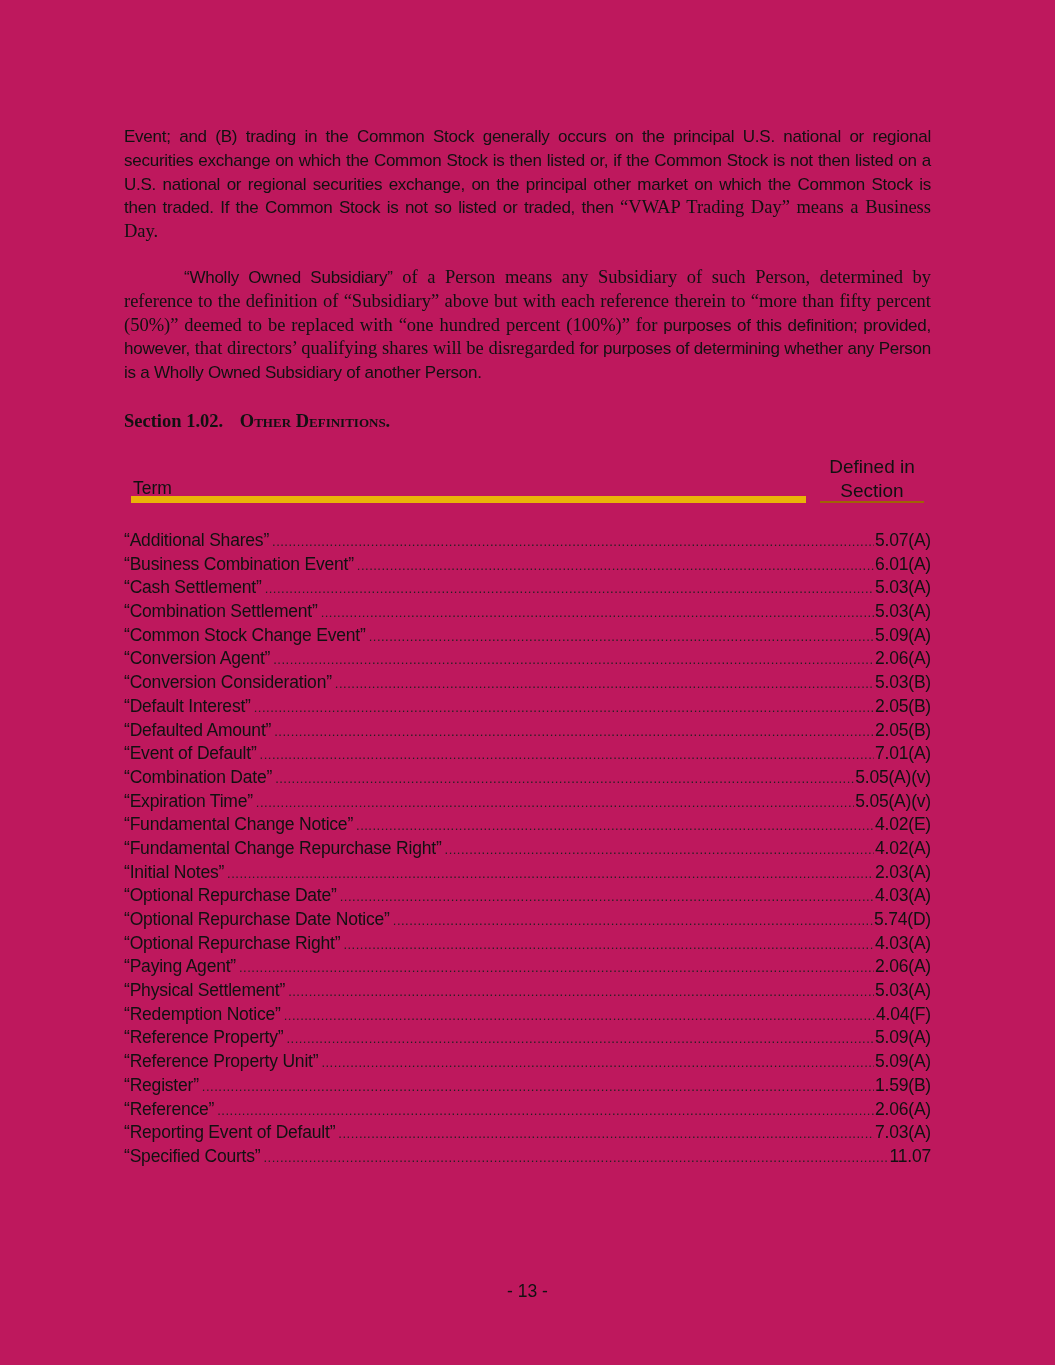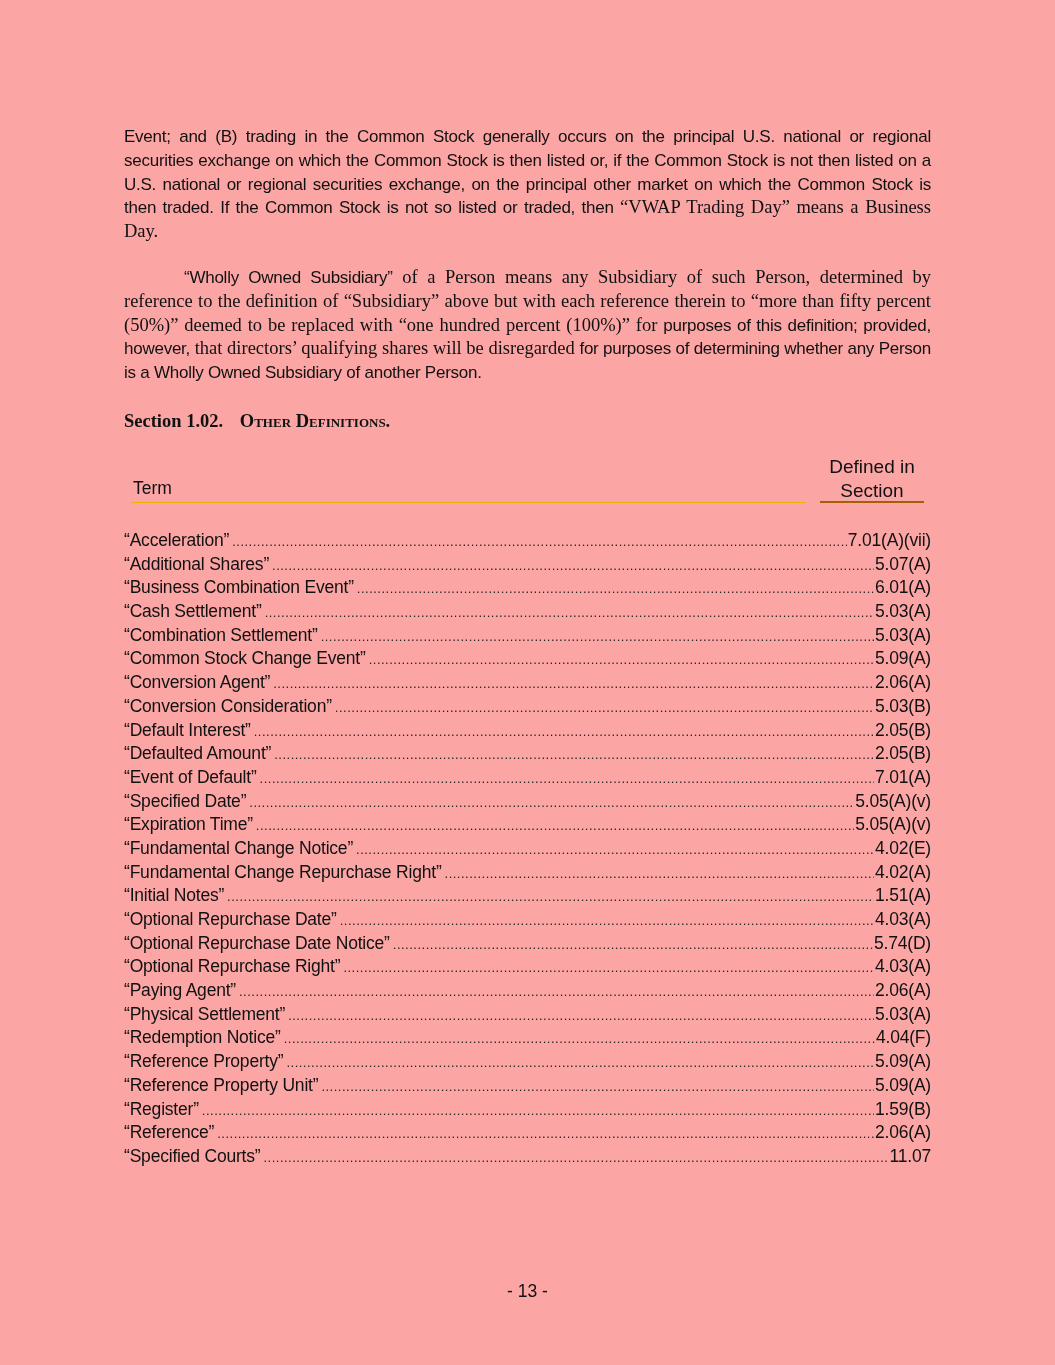--- a/index.html
+++ b/index.html
@@ -12,21 +12,21 @@
       height: 1365px;
       position: relative;
       overflow: hidden;
       color: #111111;
     }
     .page {
       position: absolute;
       left: 0; top: 0;
       width: 1055px;
       height: 1365px;
-      background: #fca5a5;
+      background: #be185d;
     }
     .para {
       position: absolute;
       left: 124px;
       width: 807px;
       font-size: 17.6px;
       line-height: 23.8px;
       text-align: justify;
     }
     .sans { font-family: "Liberation Sans", sans-serif; font-size: 17px; letter-spacing: -0.25px; }
@@ -41,21 +41,21 @@
       font-weight: bold;
       font-size: 18.5px;
     }
     .section-heading .num { margin-right: 12px; }
     .section-heading .title { font-variant: small-caps; }
     .hdr-term {
       position: absolute;
       left: 131px;
       top: 478px;
       width: 675px;
-      border-bottom: 1px solid #eab308;
+      border-bottom: 7px solid #eab308;
       font-family: "Liberation Sans", sans-serif;
       font-size: 17.5px;
       padding-bottom: 16px;
       padding-left: 2px;
       box-sizing: border-box;
       height: 25px;
     }
     .hdr-section {
       position: absolute;
       left: 820px;
@@ -132,25 +132,20 @@
   </div>
 
   <div class="hdr-term">Term</div>
   <div class="hdr-section">
     <div>Defined in</div>
     <div>Section</div>
   </div>
 
   <ul class="def-list" id="def-list">
       <li class="def-row">
-        <span class="def-term">“Acceleration”</span>
-        <span class="def-leader"></span>
-        <span class="def-ref">7.01(A)(vii)</span>
-      </li>
-      <li class="def-row">
         <span class="def-term">“Additional Shares”</span>
         <span class="def-leader"></span>
         <span class="def-ref">5.07(A)</span>
       </li>
       <li class="def-row">
         <span class="def-term">“Business Combination Event”</span>
         <span class="def-leader"></span>
         <span class="def-ref">6.01(A)</span>
       </li>
       <li class="def-row">
@@ -187,21 +182,21 @@
         <span class="def-term">“Defaulted Amount”</span>
         <span class="def-leader"></span>
         <span class="def-ref">2.05(B)</span>
       </li>
       <li class="def-row">
         <span class="def-term">“Event of Default”</span>
         <span class="def-leader"></span>
         <span class="def-ref">7.01(A)</span>
       </li>
       <li class="def-row">
-        <span class="def-term">“Specified Date”</span>
+        <span class="def-term">“Combination Date”</span>
         <span class="def-leader"></span>
         <span class="def-ref">5.05(A)(v)</span>
       </li>
       <li class="def-row">
         <span class="def-term">“Expiration Time”</span>
         <span class="def-leader"></span>
         <span class="def-ref">5.05(A)(v)</span>
       </li>
       <li class="def-row">
         <span class="def-term">“Fundamental Change Notice”</span>
@@ -209,21 +204,21 @@
         <span class="def-ref">4.02(E)</span>
       </li>
       <li class="def-row">
         <span class="def-term">“Fundamental Change Repurchase Right”</span>
         <span class="def-leader"></span>
         <span class="def-ref">4.02(A)</span>
       </li>
       <li class="def-row">
         <span class="def-term">“Initial Notes”</span>
         <span class="def-leader"></span>
-        <span class="def-ref">1.51(A)</span>
+        <span class="def-ref">2.03(A)</span>
       </li>
       <li class="def-row">
         <span class="def-term">“Optional Repurchase Date”</span>
         <span class="def-leader"></span>
         <span class="def-ref">4.03(A)</span>
       </li>
       <li class="def-row">
         <span class="def-term">“Optional Repurchase Date Notice”</span>
         <span class="def-leader"></span>
         <span class="def-ref">5.74(D)</span>
@@ -260,20 +255,25 @@
       </li>
       <li class="def-row">
         <span class="def-term">“Register”</span>
         <span class="def-leader"></span>
         <span class="def-ref">1.59(B)</span>
       </li>
       <li class="def-row">
         <span class="def-term">“Reference”</span>
         <span class="def-leader"></span>
         <span class="def-ref">2.06(A)</span>
+      </li>
+      <li class="def-row">
+        <span class="def-term">“Reporting Event of Default”</span>
+        <span class="def-leader"></span>
+        <span class="def-ref">7.03(A)</span>
       </li>
       <li class="def-row">
         <span class="def-term">“Specified Courts”</span>
         <span class="def-leader"></span>
         <span class="def-ref">11.07</span>
       </li>
     </ul>
 
   <div class="page-number">- 13 -</div>
 </div>

